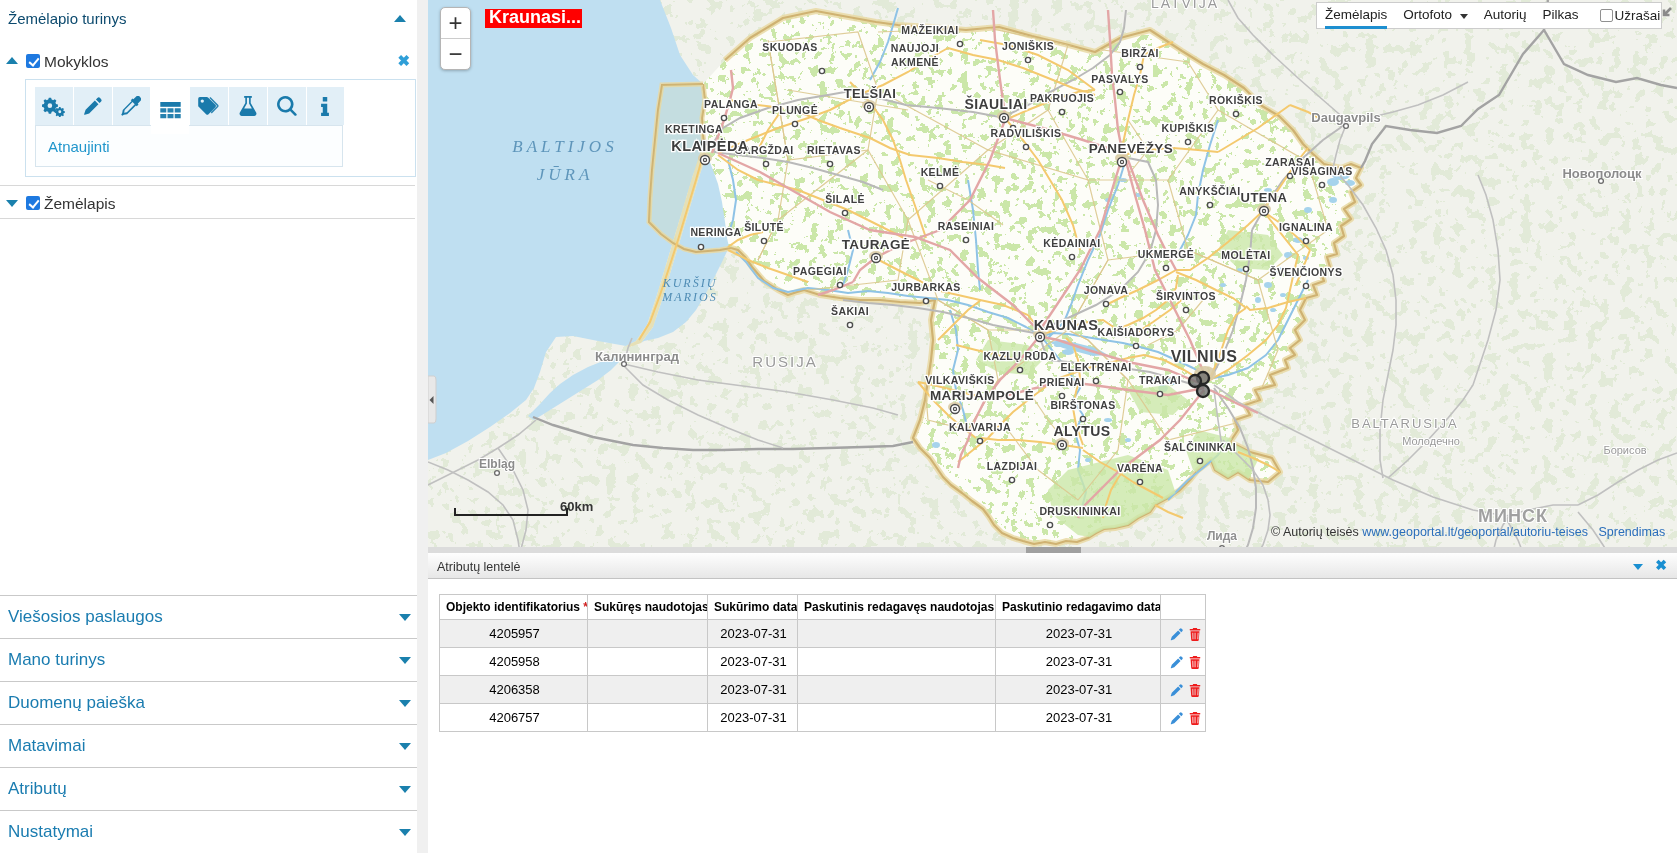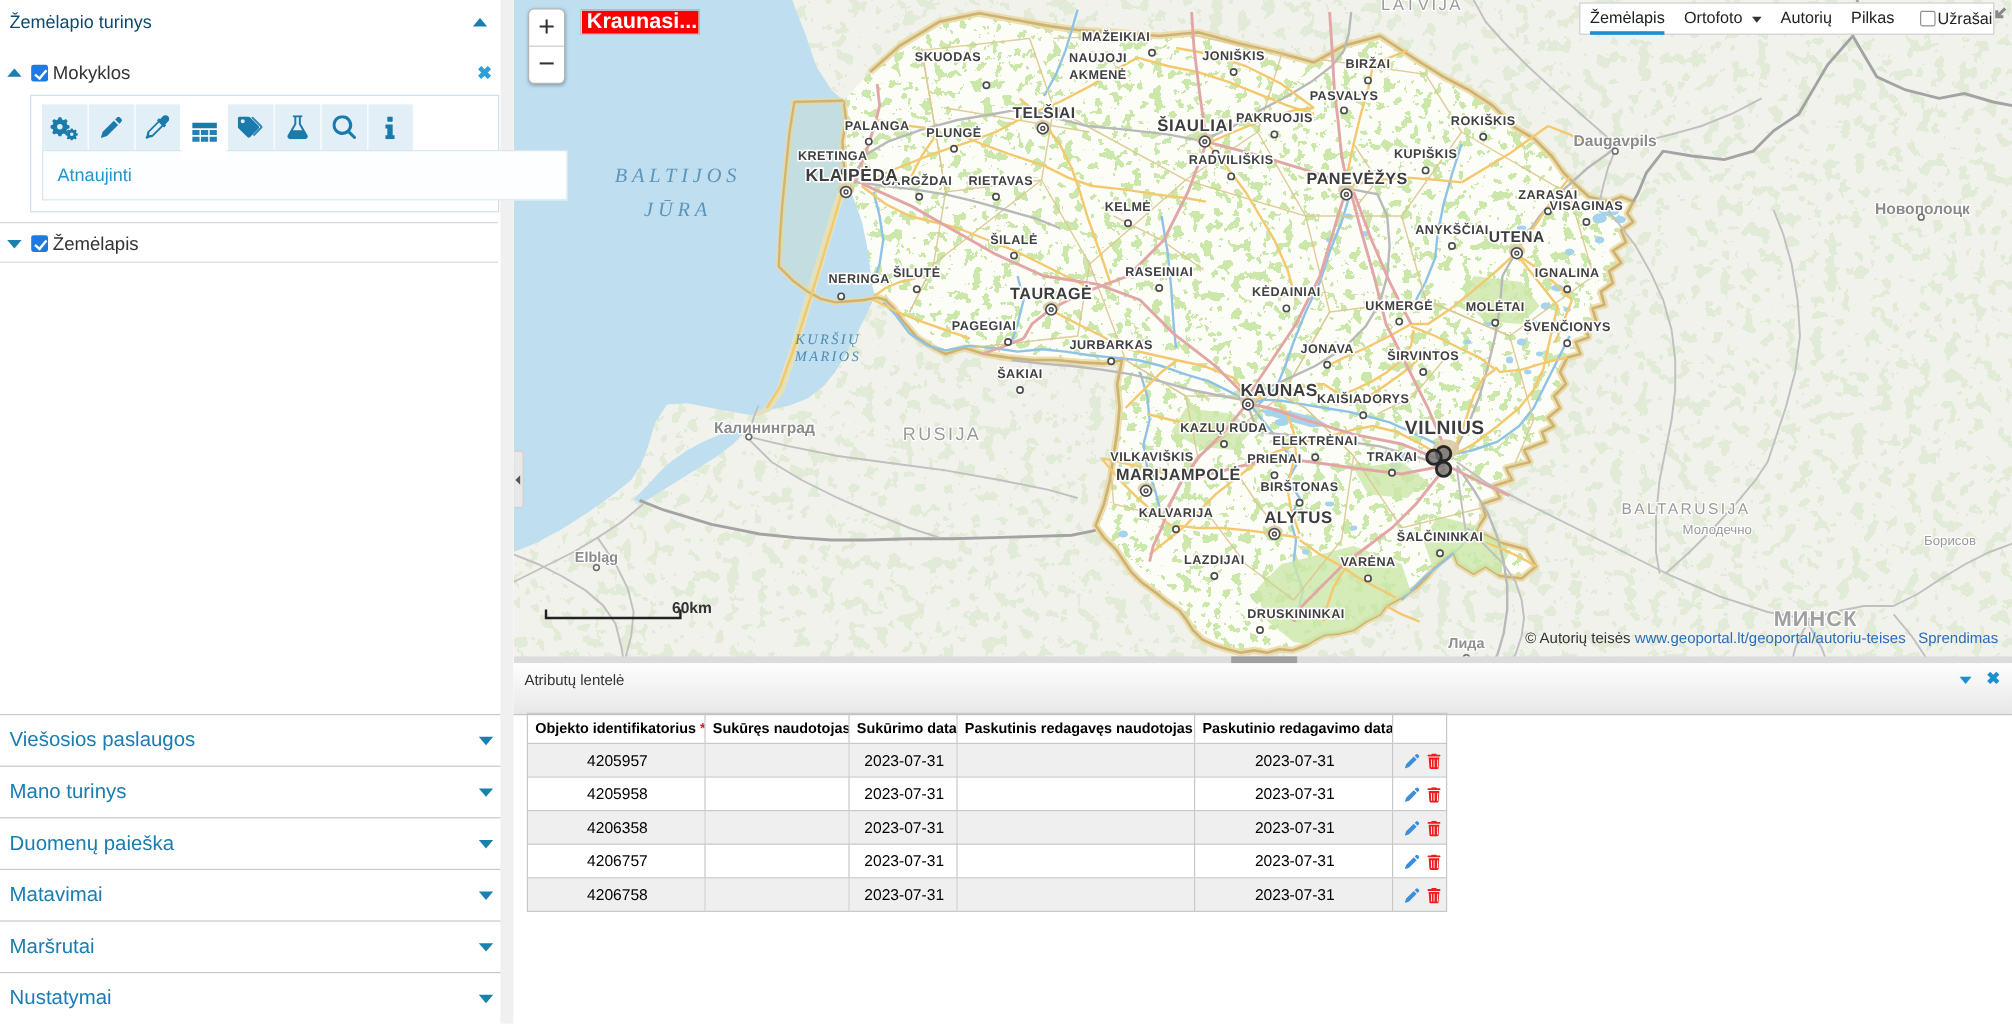--- a/index.html
+++ b/index.html
@@ -11,40 +11,40 @@
 .tri.u{border-bottom:7px solid #1a80ad}
 .layerrow{position:absolute;left:0;width:415px;height:20px}
 .cbx{position:absolute;left:26px;top:0;width:14px;height:14px;background:#1e79e0;border-radius:2px}
 .cbx:after{content:"";position:absolute;left:4.5px;top:1.5px;width:4px;height:8px;border:solid #fff;border-width:0 2px 2px 0;transform:rotate(40deg)}
 .lname{position:absolute;left:44px;top:0;font-size:15.5px;color:#333}
 .xclose{position:absolute;right:5px;top:-1px;color:#2f9fd8;font-size:15px;font-weight:bold}
 #toolpanel{position:absolute;left:25px;top:79px;width:391px;height:98px;border:1px solid #cbe1ef;background:#fff}
 .tbtn{float:left;width:37.8px;height:38px;background:#e2eff7;display:flex;align-items:center;justify-content:center;margin-right:1px}
 .tbtn.active{background:#fff;height:47px;position:relative;z-index:2}
 #tbwrap{position:absolute;left:9px;top:7px;height:38px}
-#subpanel{position:absolute;left:9px;top:45px;width:438px;height:42px;border:1px solid #d7e5ee;background:#fcfeff;z-index:1}
+#subpanel{position:absolute;left:9px;top:45px;width:308px;height:42px;border:1px solid #d7e5ee;background:#fcfeff;z-index:1}
 #subpanel span{position:absolute;left:12px;top:12px;font-size:15px;color:#2196cc}
 .divider{position:absolute;left:0;width:415px;border-top:1px solid #d8d8d8}
 #accordion{position:absolute;left:0;top:595px;width:425px}
 .acc{position:relative;height:43px;border-top:1px solid #c9c9c9;width:425px}
 .acclbl{position:absolute;left:8px;top:11px;font-size:17px;color:#1a7cb0}
 .accR{position:absolute;right:14px;top:18px;border-top-color:#1a7cb0}
 #mapwrap{position:absolute;left:428px;top:0;width:1249px;height:553px;overflow:hidden}
 #zoombtns{position:absolute;left:12px;top:7px;width:31px;height:63px;background:#fff;border:1px solid #b5b5b5;border-radius:5px;box-shadow:0 1px 3px rgba(0,0,0,.25)}
 #zoombtns .zb{width:100%;height:31px;text-align:center;font-size:24px;color:#333;line-height:30px;font-weight:400}
 #zoombtns .zb:first-child{border-bottom:1px solid #ccc}
 #loading{position:absolute;left:56px;top:8px;background:#f00;color:#fff;font-size:18px;font-weight:bold;line-height:15px;padding:1px 1px 3px 4px;border:1px solid #bfe0f0}
 #basemaps{position:absolute;left:888px;top:2px;width:346px;height:27px;background:#fff;border:1px solid #ccc;display:flex;align-items:center;font-size:13.5px;color:#222}
 #basemaps .bm{margin:0 8px;position:relative;height:27px;line-height:26px;white-space:nowrap}
 #basemaps .bm.on{border-bottom:3px solid #1d8fd0}
 #basemaps .sep{width:1px;height:27px;background:#ccc;margin:0 2px}
 #basemaps .cb{width:13px;height:13px;border:1px solid #909090;border-radius:2px;background:#fff;margin:0 2px 0 9px;flex:none}
 #collapse{position:absolute;right:4px;top:5px;width:13px;height:13px}
 #bottompanel{position:absolute;left:428px;top:553px;width:1249px;height:300px;background:#fff}
-#bphead{position:absolute;left:0;top:0;width:1249px;height:43px;background:linear-gradient(#fefefe,#e7e7e7);border-bottom:1px solid #c3c3c3}
+#bphead{position:absolute;left:0;top:0;width:1249px;height:26px;background:linear-gradient(#fefefe,#e7e7e7);border-bottom:1px solid #c3c3c3}
 #bphead .hlbl{position:absolute;left:9px;top:7px;font-size:12.5px;color:#333}
 #bphead .tri{position:absolute;right:34px;top:11px;border-left-width:5px;border-right-width:5px;border-top:6px solid #1a8fd1}
 #bphead .x{position:absolute;right:10px;top:4px;color:#1a8fd1;font-size:14px;font-weight:bold}
 table.attr{position:absolute;left:11px;top:41px;border-collapse:collapse;font-size:13px;color:#000;table-layout:fixed;width:766px}
 table.attr th,table.attr td{border:1px solid #c8c8c8;padding:0 4px 0 6px;text-align:center;white-space:nowrap;overflow:hidden}
 table.attr th{height:25px;font-weight:bold;font-size:12px}
 table.attr td{height:28px}
 
 td.act svg{margin:0 3px;vertical-align:middle}
 .red{color:#d02020}
@@ -519,21 +519,21 @@
       </div>
 <div class="acc">
         <span class="acclbl">Duomenų paieška</span>
         <span class="tri d accR"></span>
       </div>
 <div class="acc">
         <span class="acclbl">Matavimai</span>
         <span class="tri d accR"></span>
       </div>
 <div class="acc">
-        <span class="acclbl">Maršrutai</span>
+        <span class="acclbl">Atributų</span>
         <span class="tri d accR"></span>
       </div>
 <div class="acc">
         <span class="acclbl">Nustatymai</span>
         <span class="tri d accR"></span>
       </div>
     </div>
 </div>
 <div id="sscroll"></div>
 <div id="bottompanel">
@@ -613,29 +613,14 @@
           <td>2023-07-31</td>
           <td class="act"><svg width="13" height="13" viewBox="0 0 16 16">
               <path fill="#3a8fd8" d="M12.1.9a1.6 1.6 0 012.3 0l.7.7a1.6 1.6 0 010 2.3l-1.2 1.2-3-3zM10 3l3 3-7.8 7.8L1.6 15a.5.5 0 01-.6-.6l1.2-3.6z"></path>
             </svg><svg width="12" height="13" viewBox="0 0 12 14">
               <g fill="#ee1c1c">
                 <path d="M4 0h4l.5 1H11a.8.8 0 010 1.6H1A.8.8 0 011 1h2.5z"></path>
                 <path d="M1.2 3.5h9.6l-.7 9.2a1.4 1.4 0 01-1.4 1.3H3.3a1.4 1.4 0 01-1.4-1.3zM3.2 5.2l.2 7h.9l-.2-7zm2.4 0v7h.9v-7zm3.3 0l-.3 7h.9l.3-7z"></path>
               </g>
             </svg></td>
         </tr>
-<tr style="background:#efefef">
-          <td>4206758</td>
-          <td></td>
-          <td>2023-07-31</td>
-          <td></td>
-          <td>2023-07-31</td>
-          <td class="act"><svg width="13" height="13" viewBox="0 0 16 16">
-              <path fill="#3a8fd8" d="M12.1.9a1.6 1.6 0 012.3 0l.7.7a1.6 1.6 0 010 2.3l-1.2 1.2-3-3zM10 3l3 3-7.8 7.8L1.6 15a.5.5 0 01-.6-.6l1.2-3.6z"></path>
-            </svg><svg width="12" height="13" viewBox="0 0 12 14">
-              <g fill="#ee1c1c">
-                <path d="M4 0h4l.5 1H11a.8.8 0 010 1.6H1A.8.8 0 011 1h2.5z"></path>
-                <path d="M1.2 3.5h9.6l-.7 9.2a1.4 1.4 0 01-1.4 1.3H3.3a1.4 1.4 0 01-1.4-1.3zM3.2 5.2l.2 7h.9l-.2-7zm2.4 0v7h.9v-7zm3.3 0l-.3 7h.9l.3-7z"></path>
-              </g>
-            </svg></td>
-        </tr>
 </tbody>
     </table>
 </div>
 </body></html>

